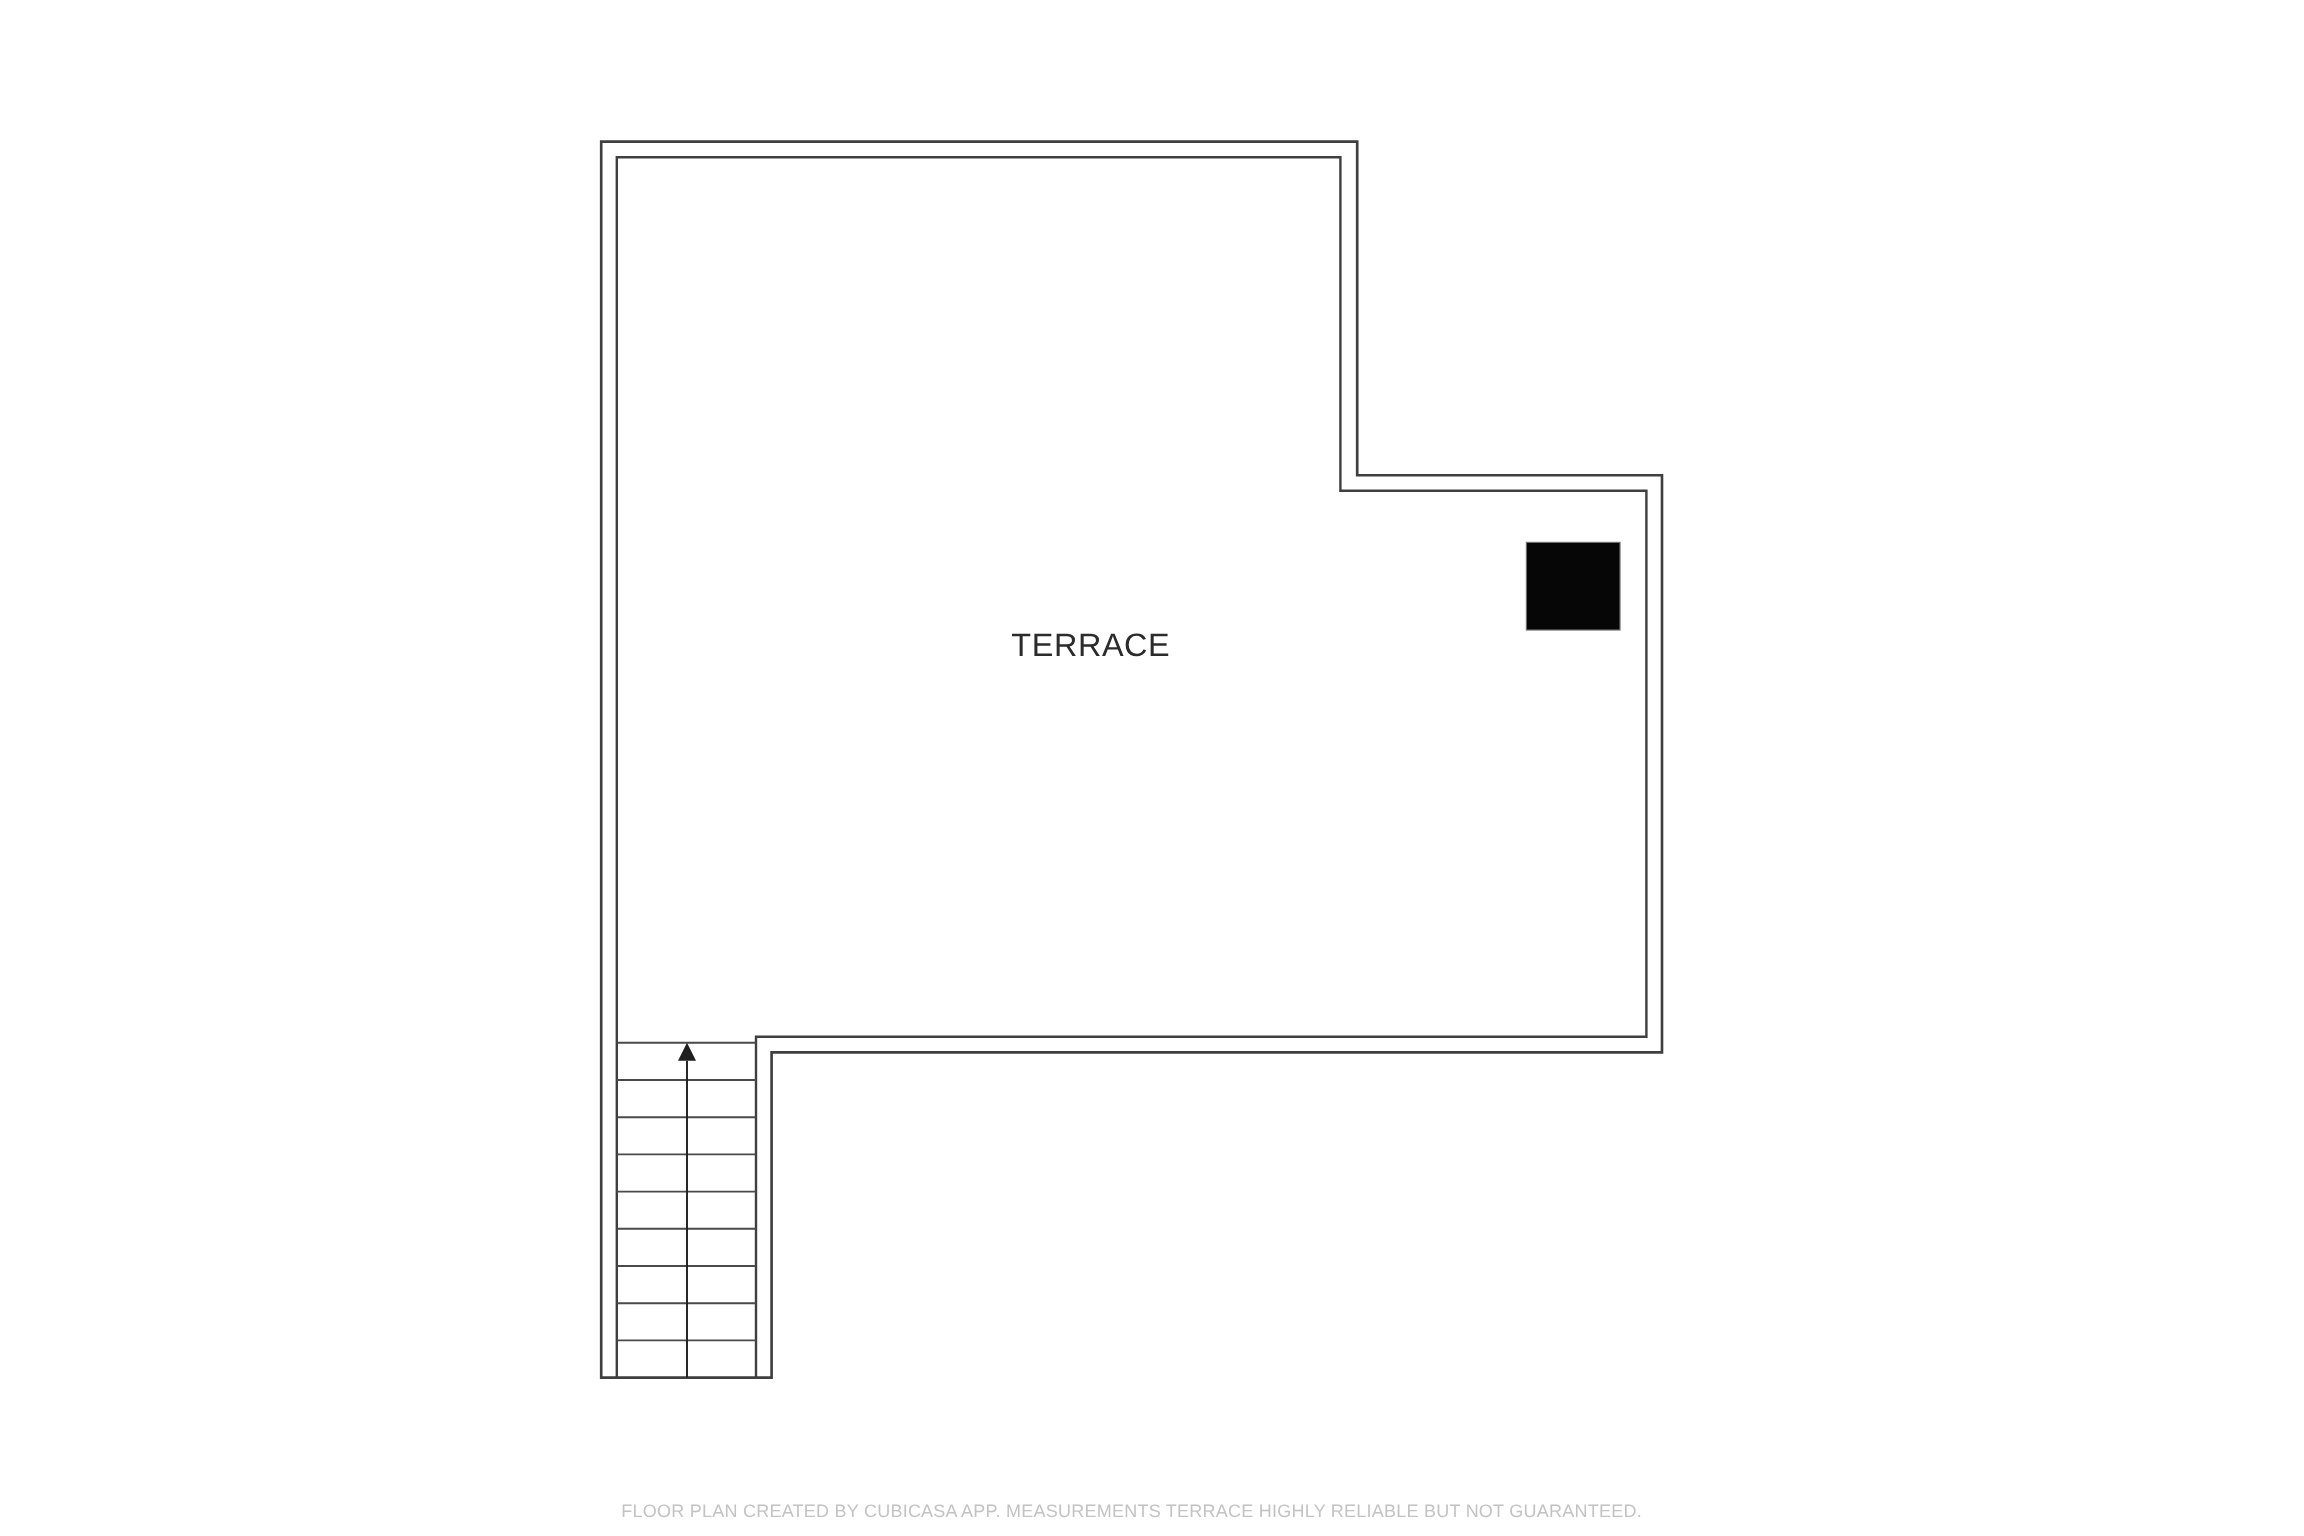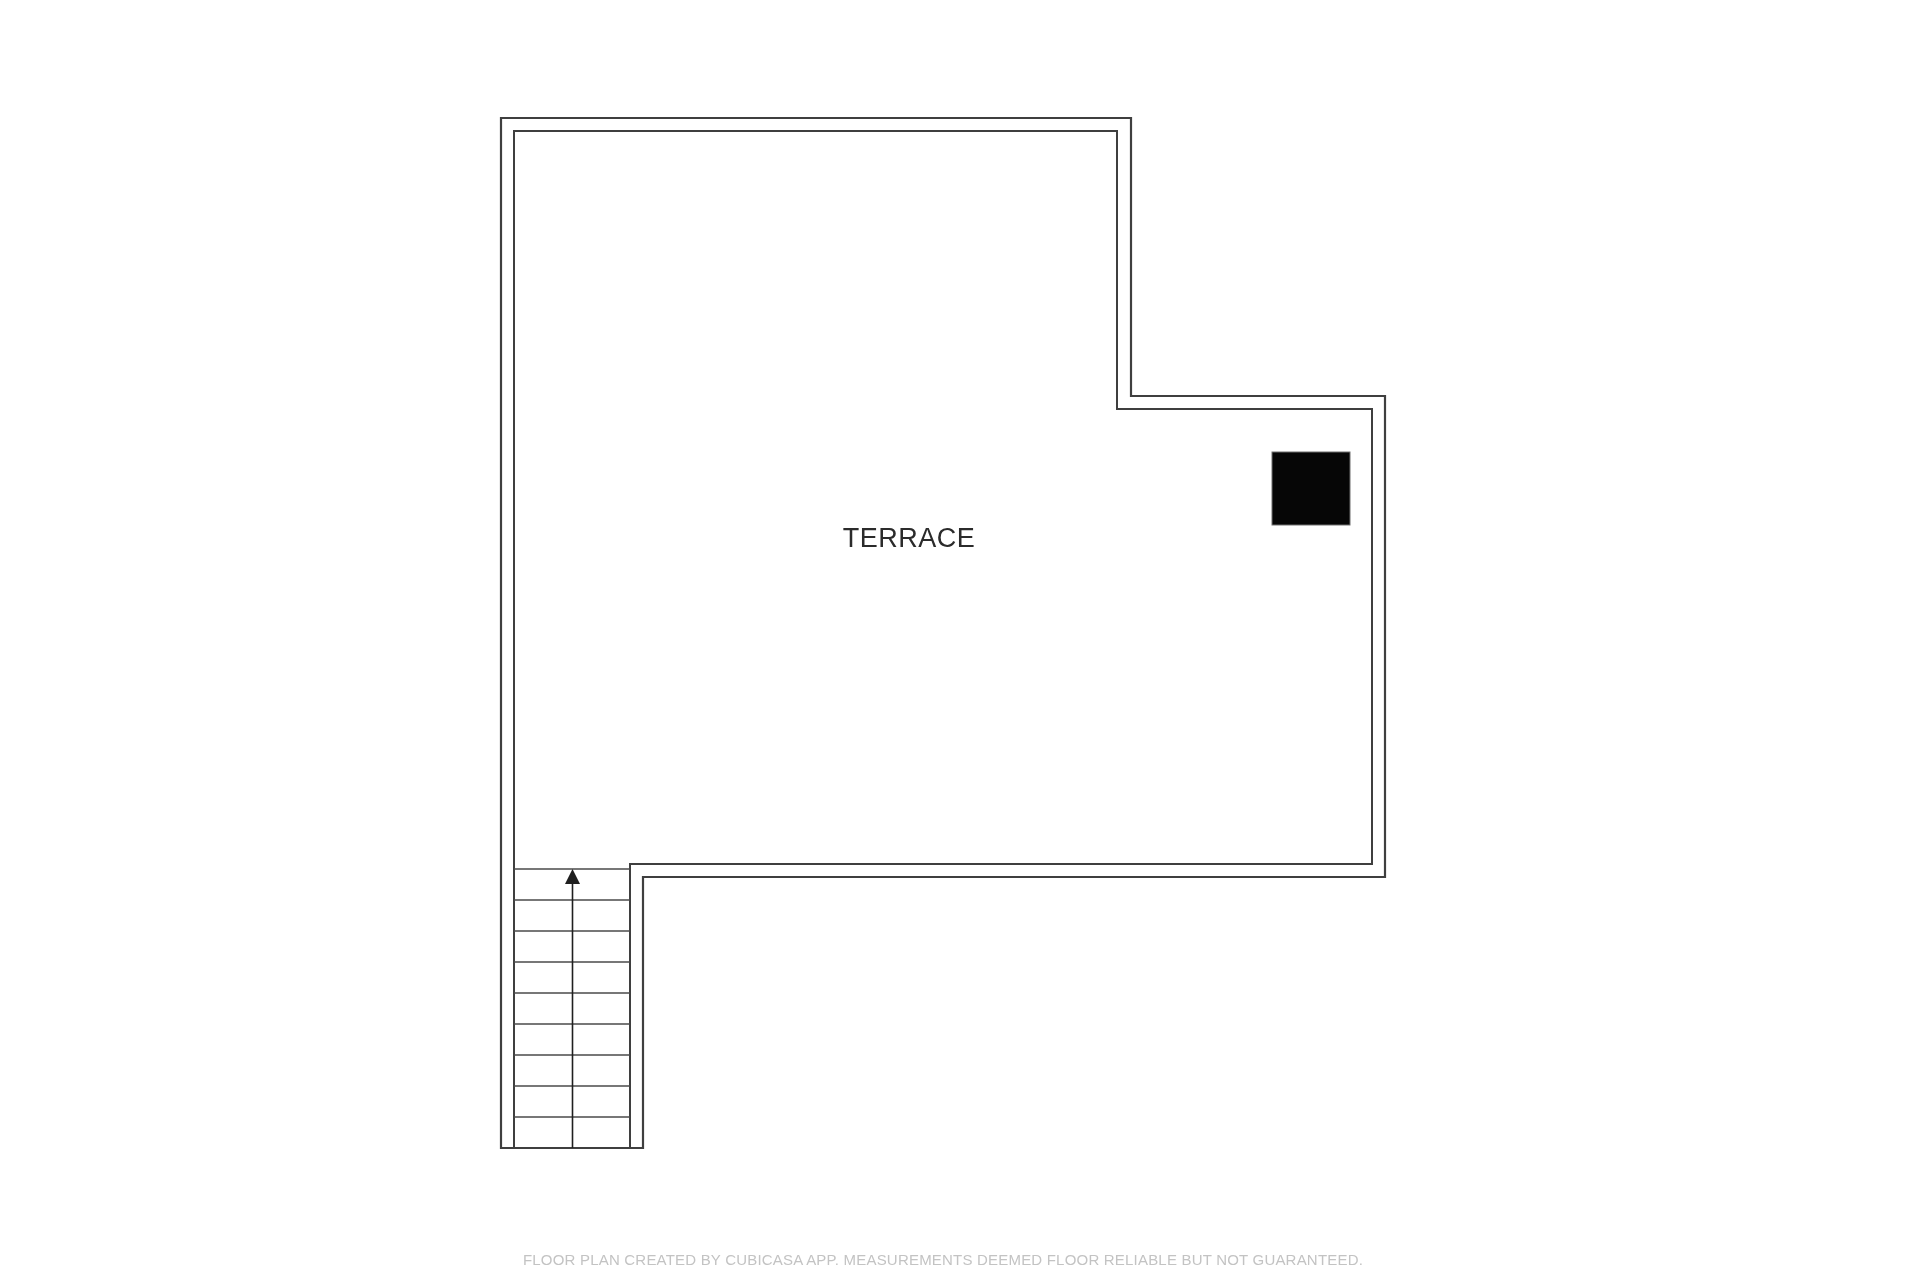--- a/index.html
+++ b/index.html
@@ -80,14 +80,14 @@
     <g>
       <line class="arrow-shaft" x1="572.5" x2="572.5" y1="1148" y2="884" stroke="#1f1f1f"></line>
       <polygon points="572.5,869 565,884 580,884" fill="#1f1f1f"></polygon>
     </g>
 
     <rect x="1272" y="452" width="78" height="73" fill="#060606" stroke="#6f6f6f" stroke-width="1"></rect>
 
     <text class="room-label" text-anchor="middle" x="909" y="547" fill="#2b2b2b">TERRACE</text>
   </svg>
 
-  <div class="footer" style="color: rgb(195, 195, 195);">FLOOR PLAN CREATED BY CUBICASA APP. MEASUREMENTS DEEMED FLOOR RELIABLE BUT NOT GUARANTEED.</div>
+  <div class="footer" style="color: rgb(195, 195, 195);">FLOOR PLAN CREATED BY CUBICASA APP. MEASUREMENTS TERRACE HIGHLY RELIABLE BUT NOT GUARANTEED.</div>
 </div>
 
 </body></html>

